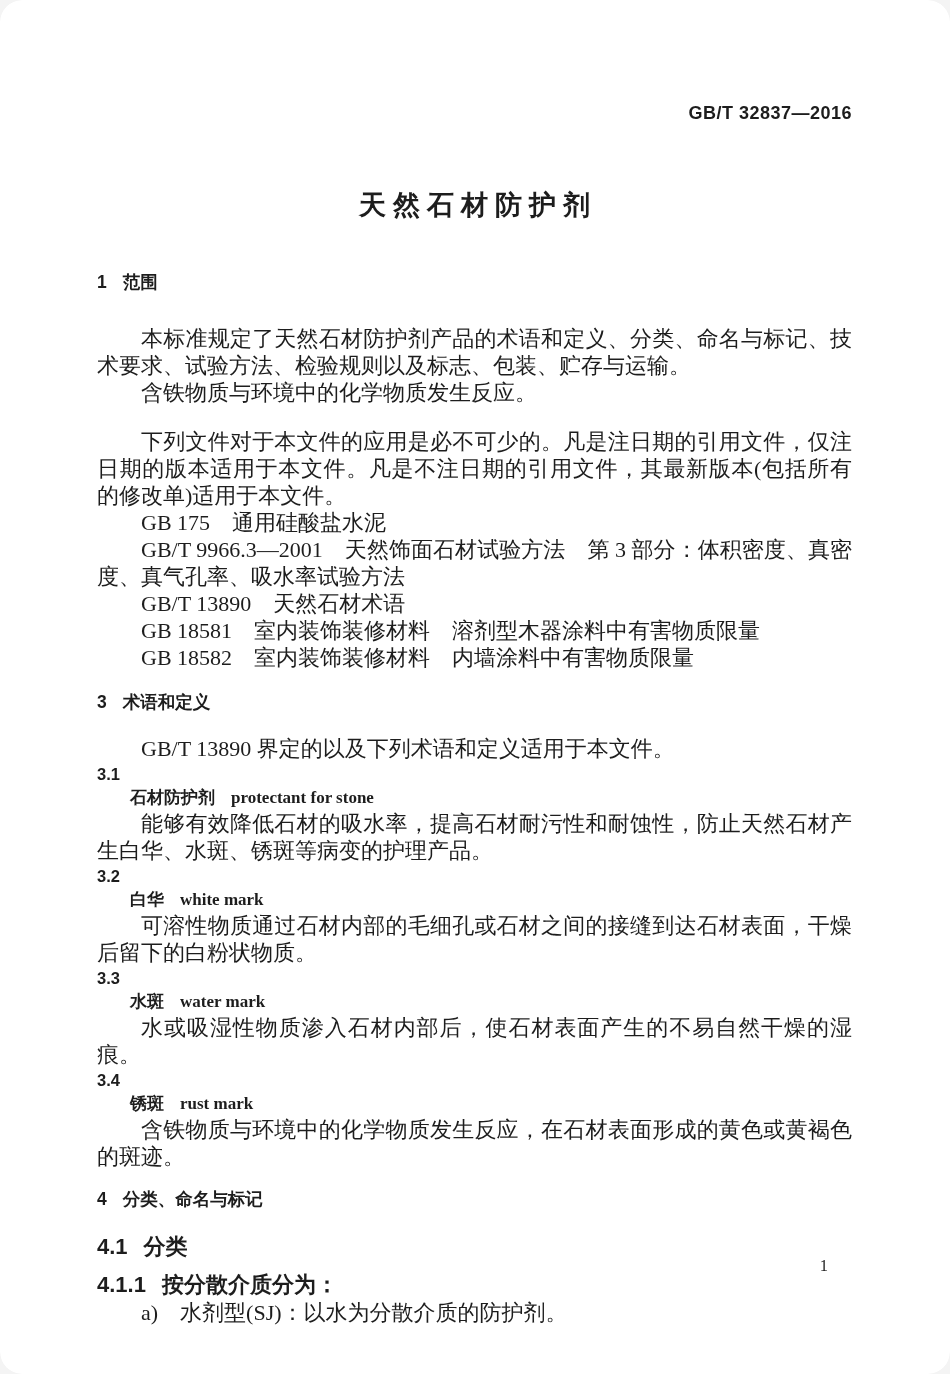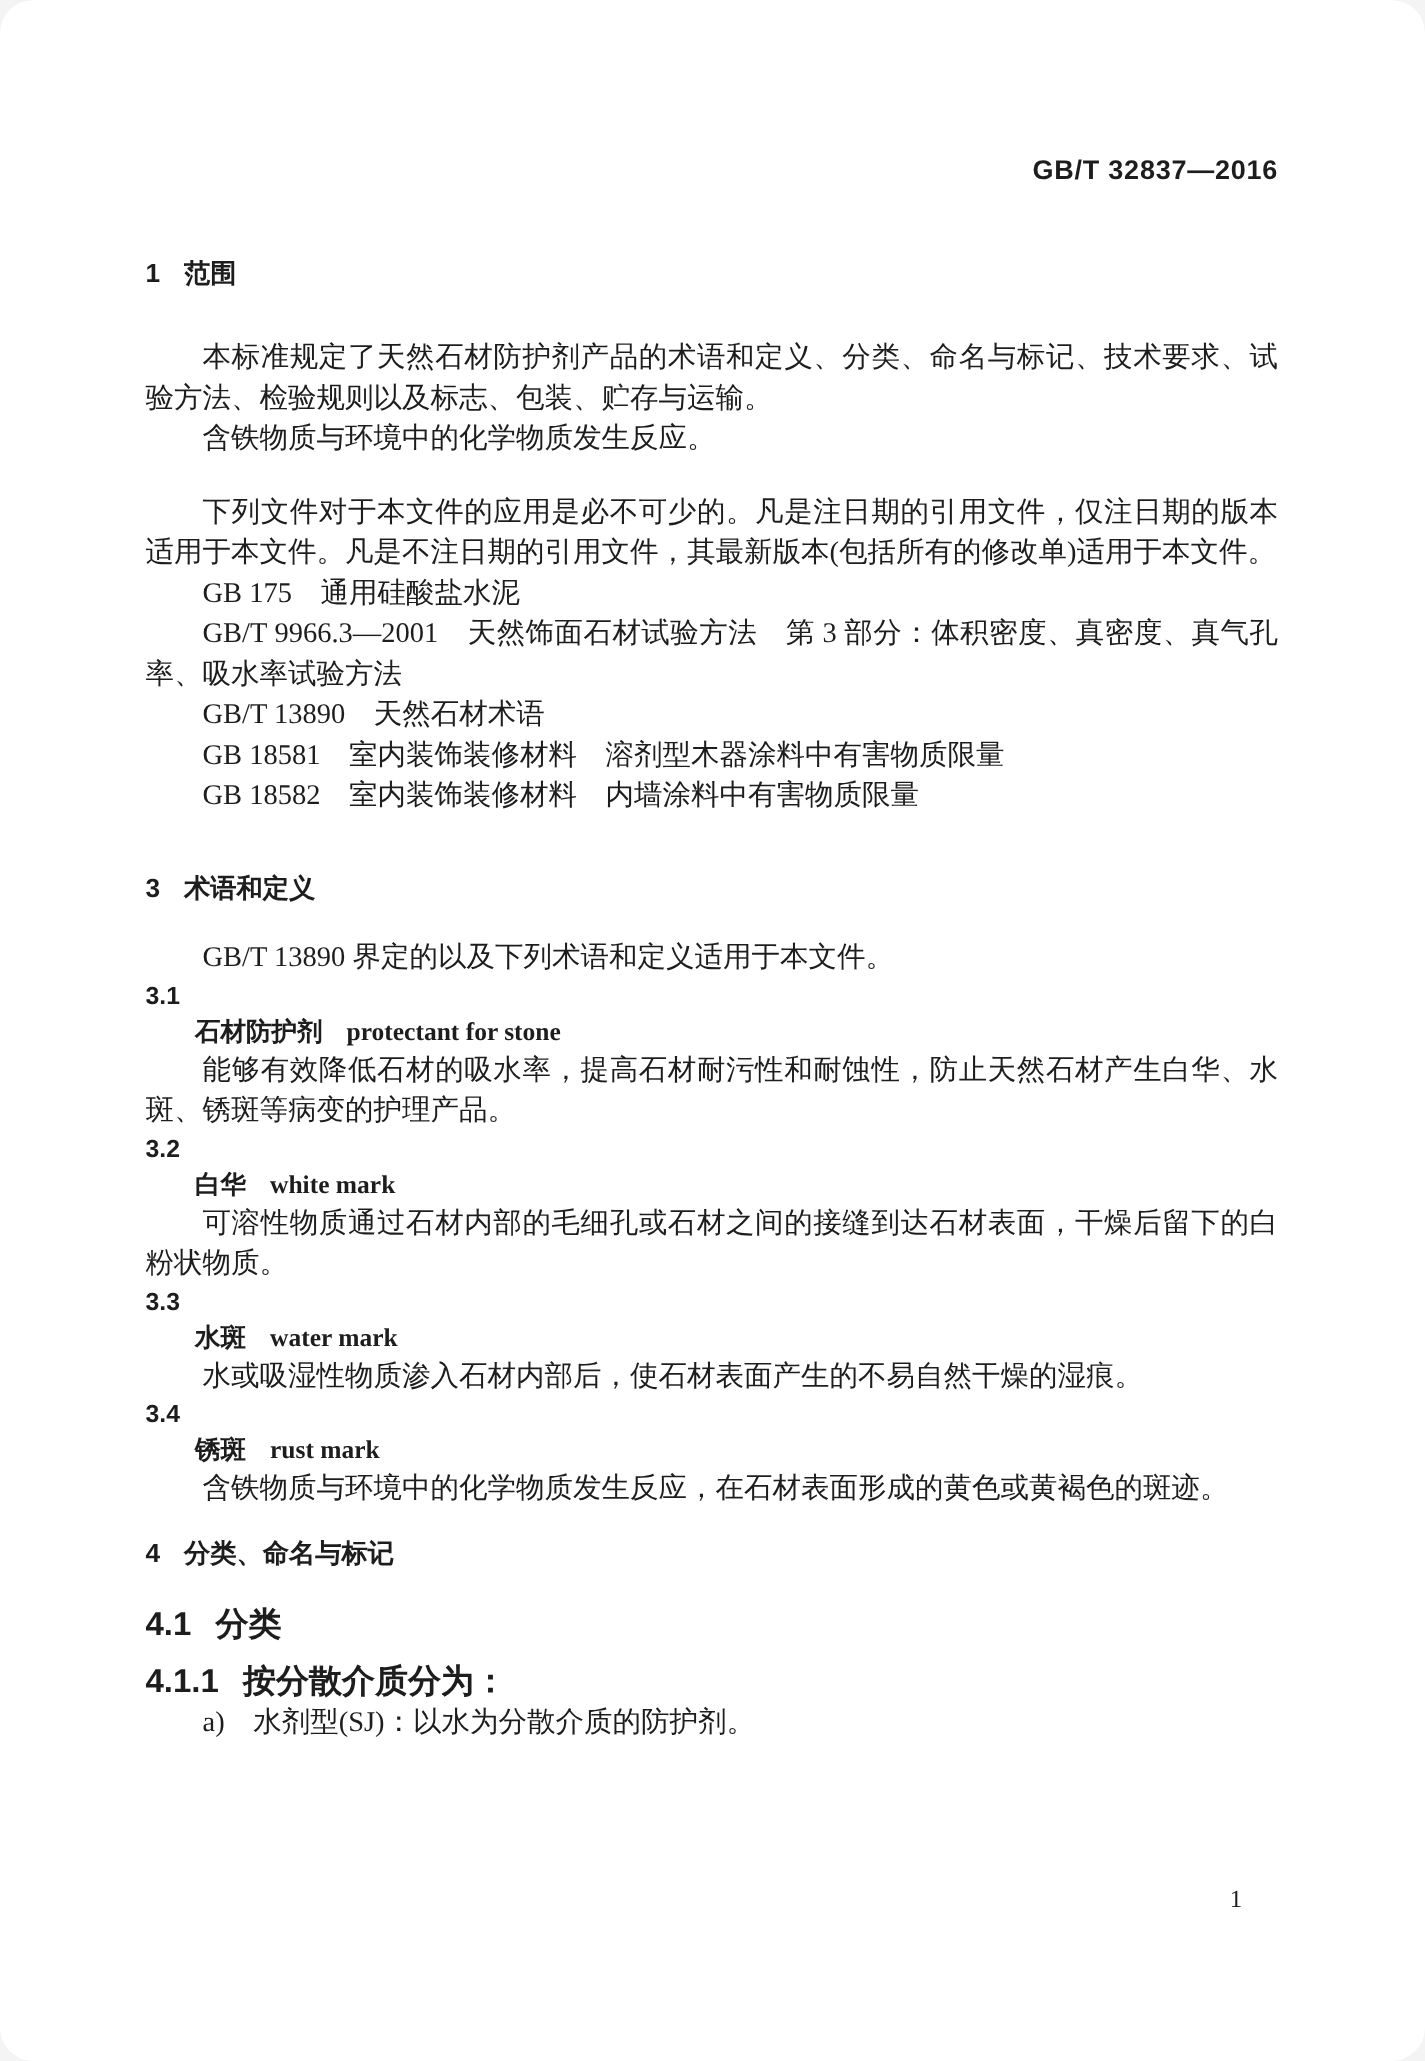--- a/index.html
+++ b/index.html
@@ -47,21 +47,21 @@
 
   .sub-h {
     font-family: "Liberation Sans", "DejaVu Sans", sans-serif;
     font-weight: bold;
     font-size: 22px;
     line-height: 24px;
   }
   .sub-h .hnum { margin-right: 16px; }
 
   p.body {
-    font-size: 19px;
+    font-size: 22px;
     line-height: 27px;
     text-align: justify;
     text-indent: 2em;
   }
 
   .clause-num {
     font-family: "Liberation Sans", "DejaVu Sans", sans-serif;
     font-weight: bold;
     font-size: 16.5px;
     line-height: 24px;
@@ -77,21 +77,21 @@
     margin-left: 16px;
     font-family: "Liberation Serif", "DejaVu Serif", serif;
     font-weight: bold;
     font-size: 17px;
   }
 
   .mt-h1   { margin-top: 46px; }
   .mt-p1   { margin-top: 30px; }
   .mt-h2   { margin-top: 21px; }
   .mt-p2   { margin-top: 22px; }
-  .mt-h3   { margin-top: 36px; }
+  .mt-h3   { margin-top: 19px; }
   .mt-p3   { margin-top: 20px; }
   .mt-h4   { margin-top: 17px; }
   .mt-h41  { margin-top: 23px; }
   .mt-h411 { margin-top: 14px; }
   .mt-ita  { margin-top: 2px; }
 
   .page-num {
     position: absolute;
     top: 1256px;
     right: 122px;
@@ -100,20 +100,21 @@
   }
 </style>
 </head>
 <body>
 
 <div class="page">
   <div class="content">
 
     <div class="doc-code">GB/T 32837—2016</div>
 
+    <div class="doc-title">天然石材防护剂</div>
 
     <div class="sec-h mt-h1">
       <span class="hnum">1</span><span>范围</span>
     </div>
     <p class="body mt-p1">本标准规定了天然石材防护剂产品的术语和定义、分类、命名与标记、技术要求、试验方法、检验规则以及标志、包装、贮存与运输。</p>
     <p class="body">含铁物质与环境中的化学物质发生反应。</p>
 
     <p class="body mt-p2">下列文件对于本文件的应用是必不可少的。凡是注日期的引用文件，仅注日期的版本适用于本文件。凡是不注日期的引用文件，其最新版本(包括所有的修改单)适用于本文件。</p>
     <div>
       <p class="body">GB 175　通用硅酸盐水泥</p>

